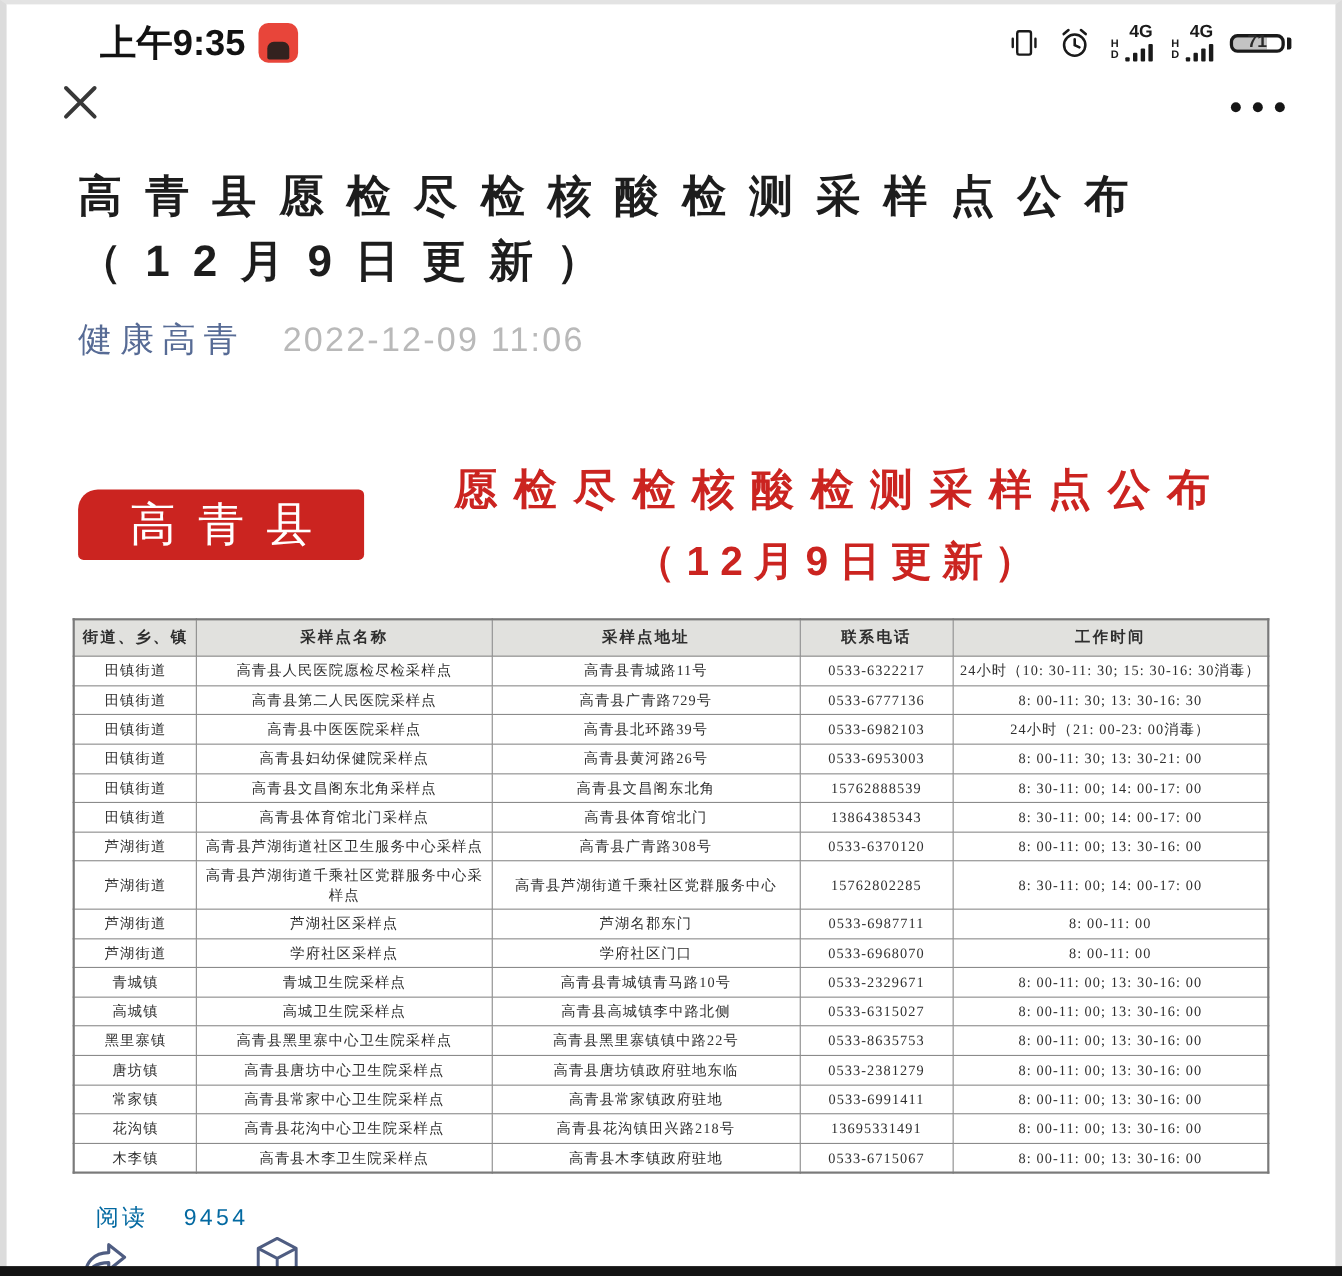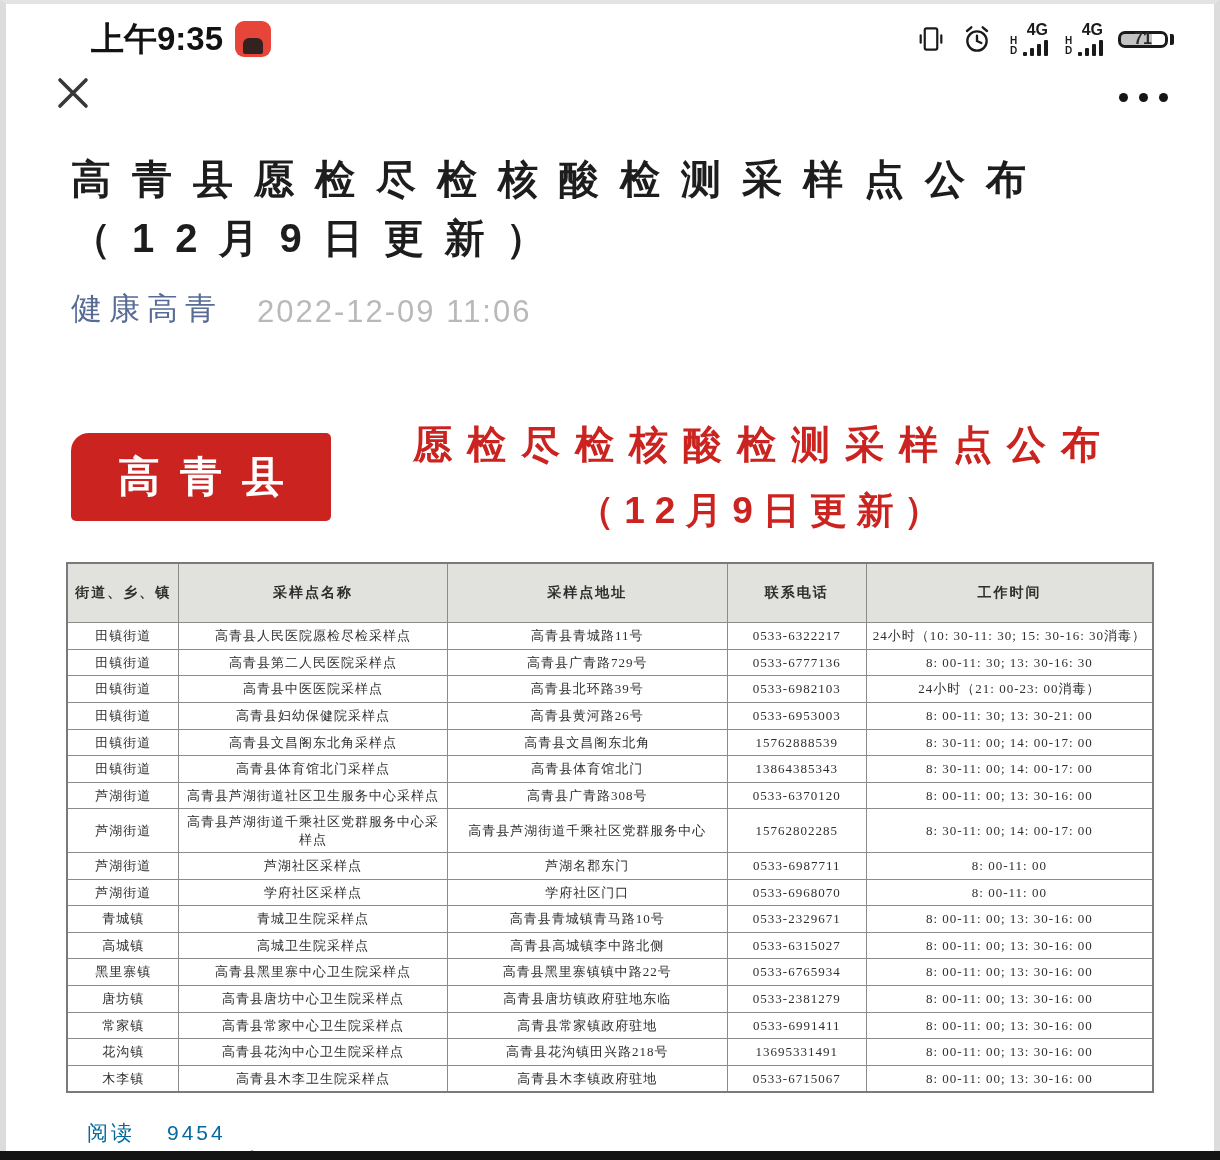--- a/index.html
+++ b/index.html
@@ -65,49 +65,49 @@
   .close-btn { width:46px; height:46px; cursor:pointer; }
   .menu-dots { display:flex; gap:11px; cursor:pointer; padding-top:8px; }
   .menu-dots i { width:9px; height:9px; border-radius:50%; background:#161616; display:block; }
 
   
   .title {
     margin:34px 65px 0 65px; max-width:1075px;
     font-size:40px; font-weight:700; color:#1d1d1d;
     line-height:1.48; letter-spacing:21px;
   }
-  .meta { margin:20px 65px 0 65px; display:flex; align-items:flex-end; gap:34px; }
+  .meta { margin:20px 65px 0 65px; display:flex; align-items:center; gap:34px; }
   .author { font-size:31px; color:#576b95; letter-spacing:7px; cursor:pointer; }
   .pubdate { font-size:31px; color:#b9b9b9; letter-spacing:2px; }
 
   
   .banner { margin:88px 65px 0 65px; display:flex; align-items:center; }
   .badge {
-    flex:0 0 260px; height:88px; background:#cb2420;
+    flex:0 0 260px; height:64px; background:#cb2420;
     border-radius:18px 5px 5px 5px;
     display:flex; align-items:center; justify-content:center;
-    color:#ffffff; font-size:42px; font-weight:700; letter-spacing:20px;
+    color:#ffffff; font-size:42px; font-weight:400; letter-spacing:20px;
     text-indent:20px;
   }
   .banner-text { flex:1; text-align:center; color:#cb2420; font-weight:700;padding-left:48px; }
   .banner-line1 { font-size:39px; letter-spacing:15px; }
   .banner-line2 { font-size:37px; letter-spacing:10px; margin-top:14px; }
 
   
   .table-wrap { margin:26px 60px 0 60px; cursor:pointer; }
   table {
     width:100%; border-collapse:collapse;
     font-family:"Liberation Serif", serif;
     color:#2e2e2e;
   }
   table, th, td { border:1px solid #8b8b8b; }
   table { border-width:2px; border-color:#7a7a7a; }
   th {
     background:#e1e1de; font-size:14px; font-weight:700;
-    padding:20px 2px; letter-spacing:2px;
+    padding:7px 2px; letter-spacing:2px;
   }
   td {
     font-size:13px; text-align:center; padding:4px 3px;
     letter-spacing:1px; line-height:1.35;
   }
   col.c1{width:10.3%} col.c2{width:24.7%} col.c3{width:25.8%} col.c4{width:12.8%} col.c5{width:26.4%}
 
   
   .readrow { margin:26px 65px 0 65px; display:flex; gap:16px; align-items:baseline; }
   .read-label, .read-count { font-size:21px; color:#0369a1; letter-spacing:3px;margin-left:16px; }
@@ -312,21 +312,21 @@
             <td>高城镇</td>
             <td>高城卫生院采样点</td>
             <td>高青县高城镇李中路北侧</td>
             <td>0533-6315027</td>
             <td>8: 00-11: 00;  13: 30-16: 00</td>
           </tr>
           <tr>
             <td>黑里寨镇</td>
             <td>高青县黑里寨中心卫生院采样点</td>
             <td>高青县黑里寨镇镇中路22号</td>
-            <td>0533-6765934</td>
+            <td>0533-8635753</td>
             <td>8: 00-11: 00;  13: 30-16: 00</td>
           </tr>
           <tr>
             <td>唐坊镇</td>
             <td>高青县唐坊中心卫生院采样点</td>
             <td>高青县唐坊镇政府驻地东临</td>
             <td>0533-2381279</td>
             <td>8: 00-11: 00;  13: 30-16: 00</td>
           </tr>
           <tr>

